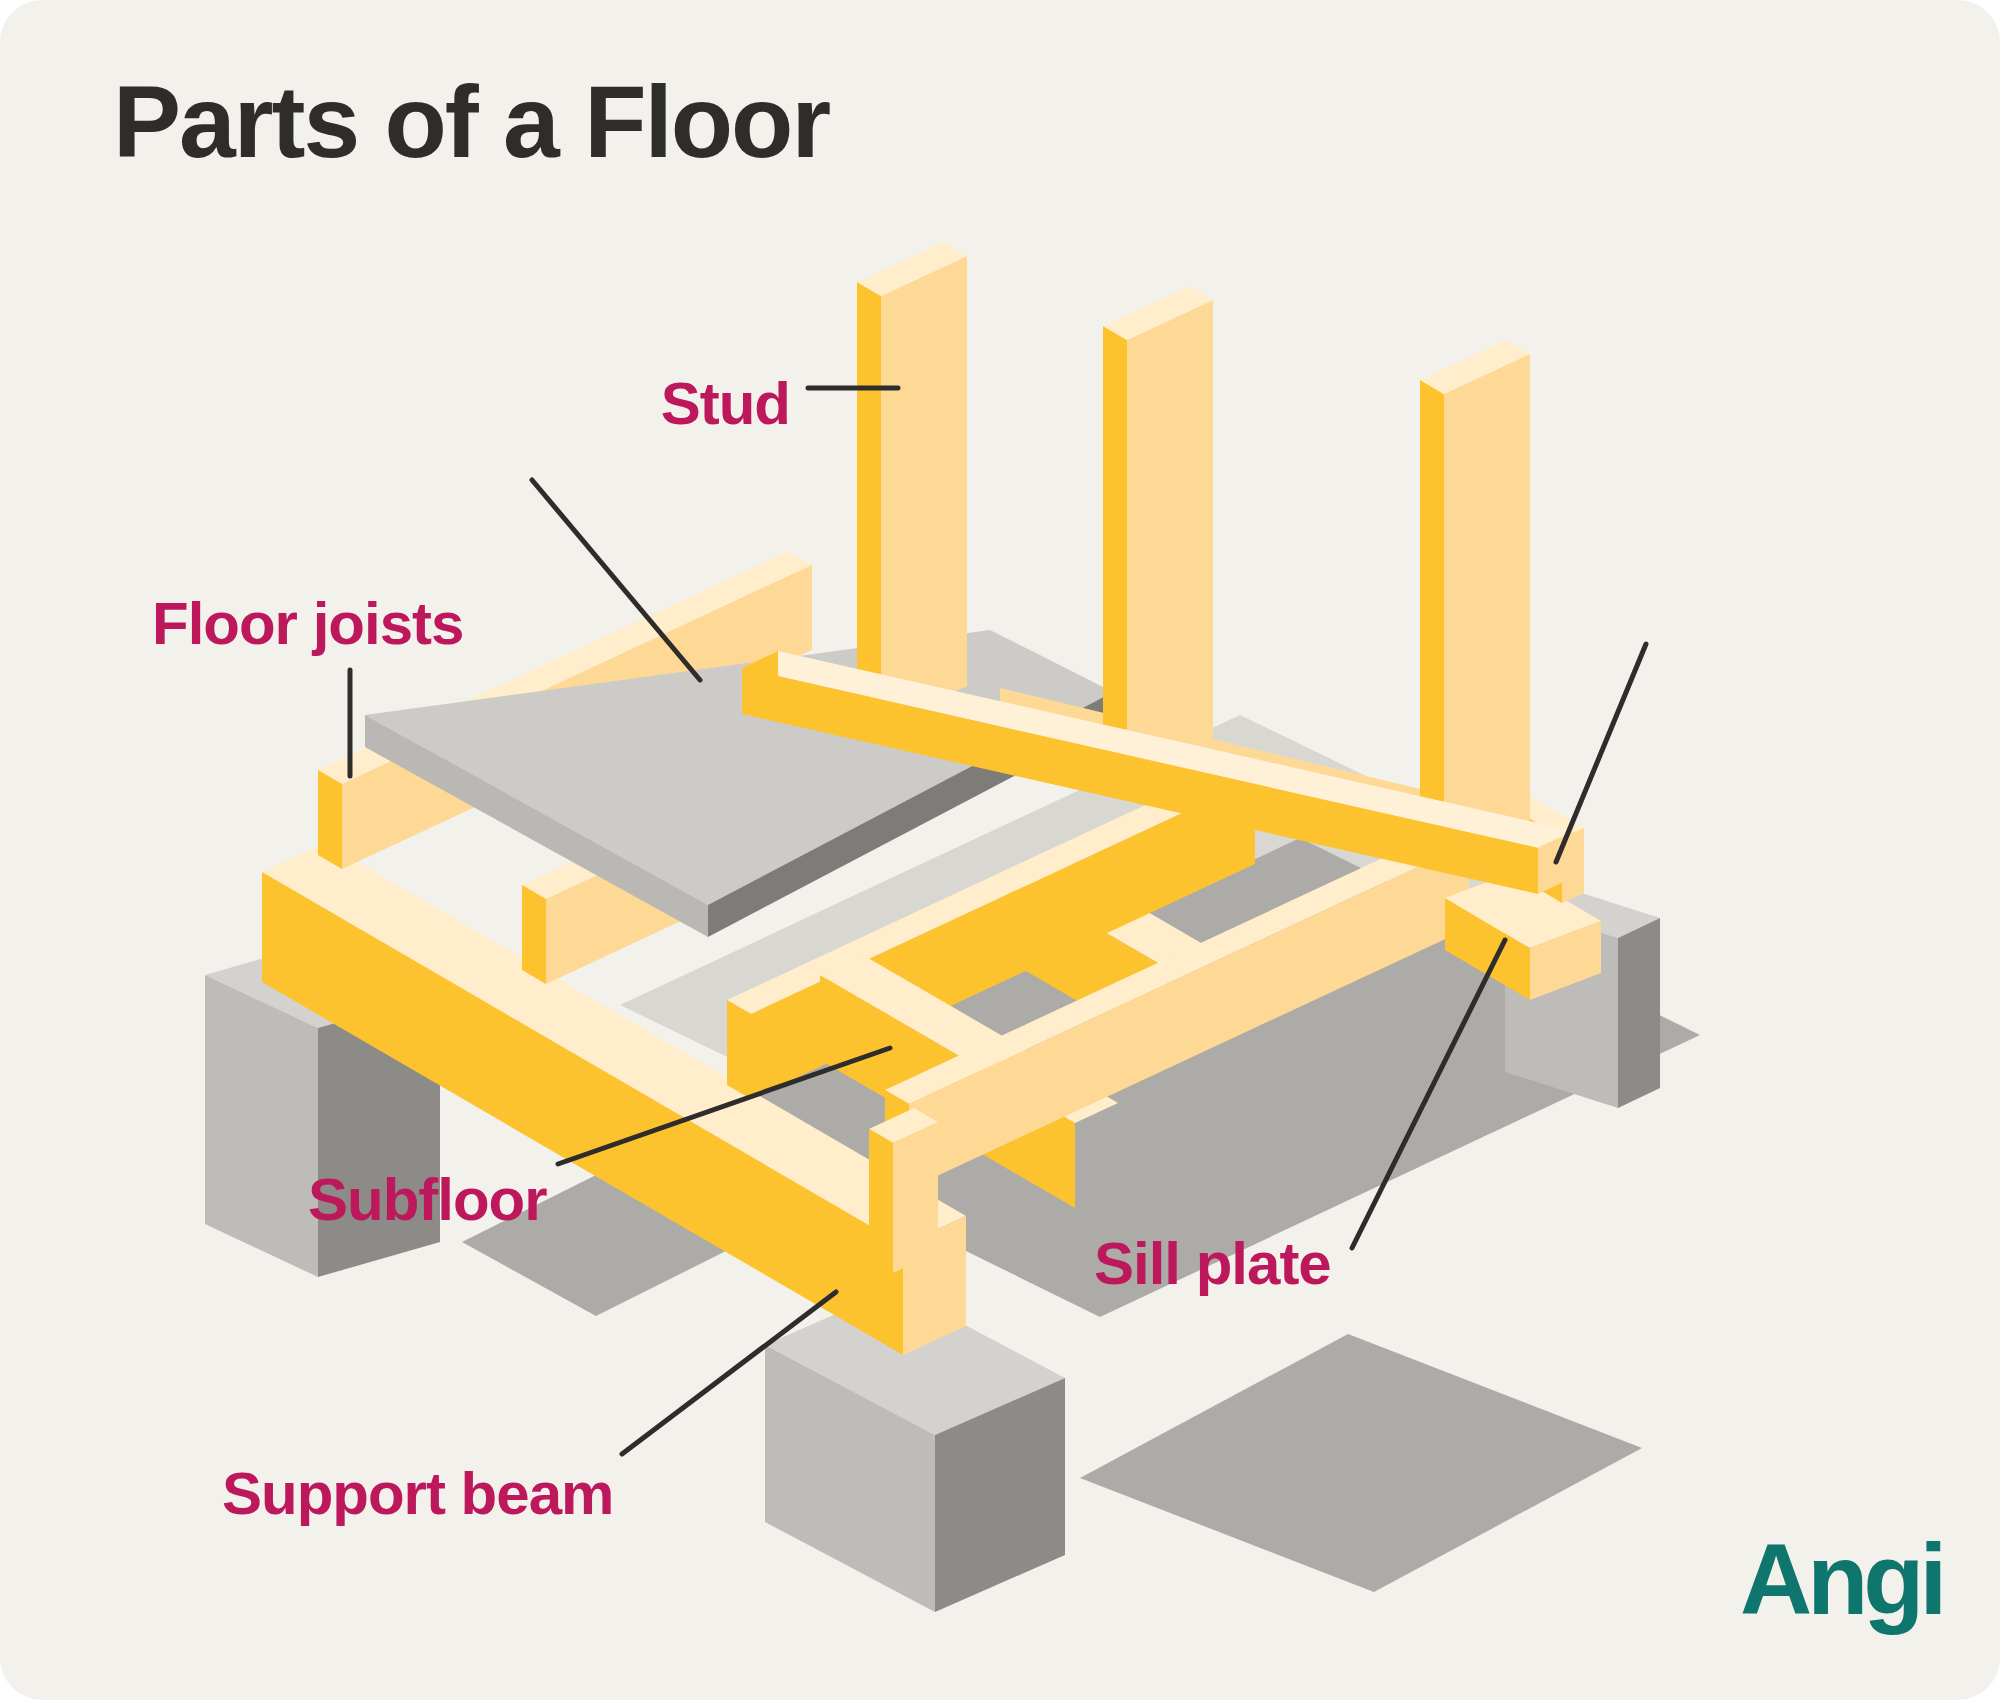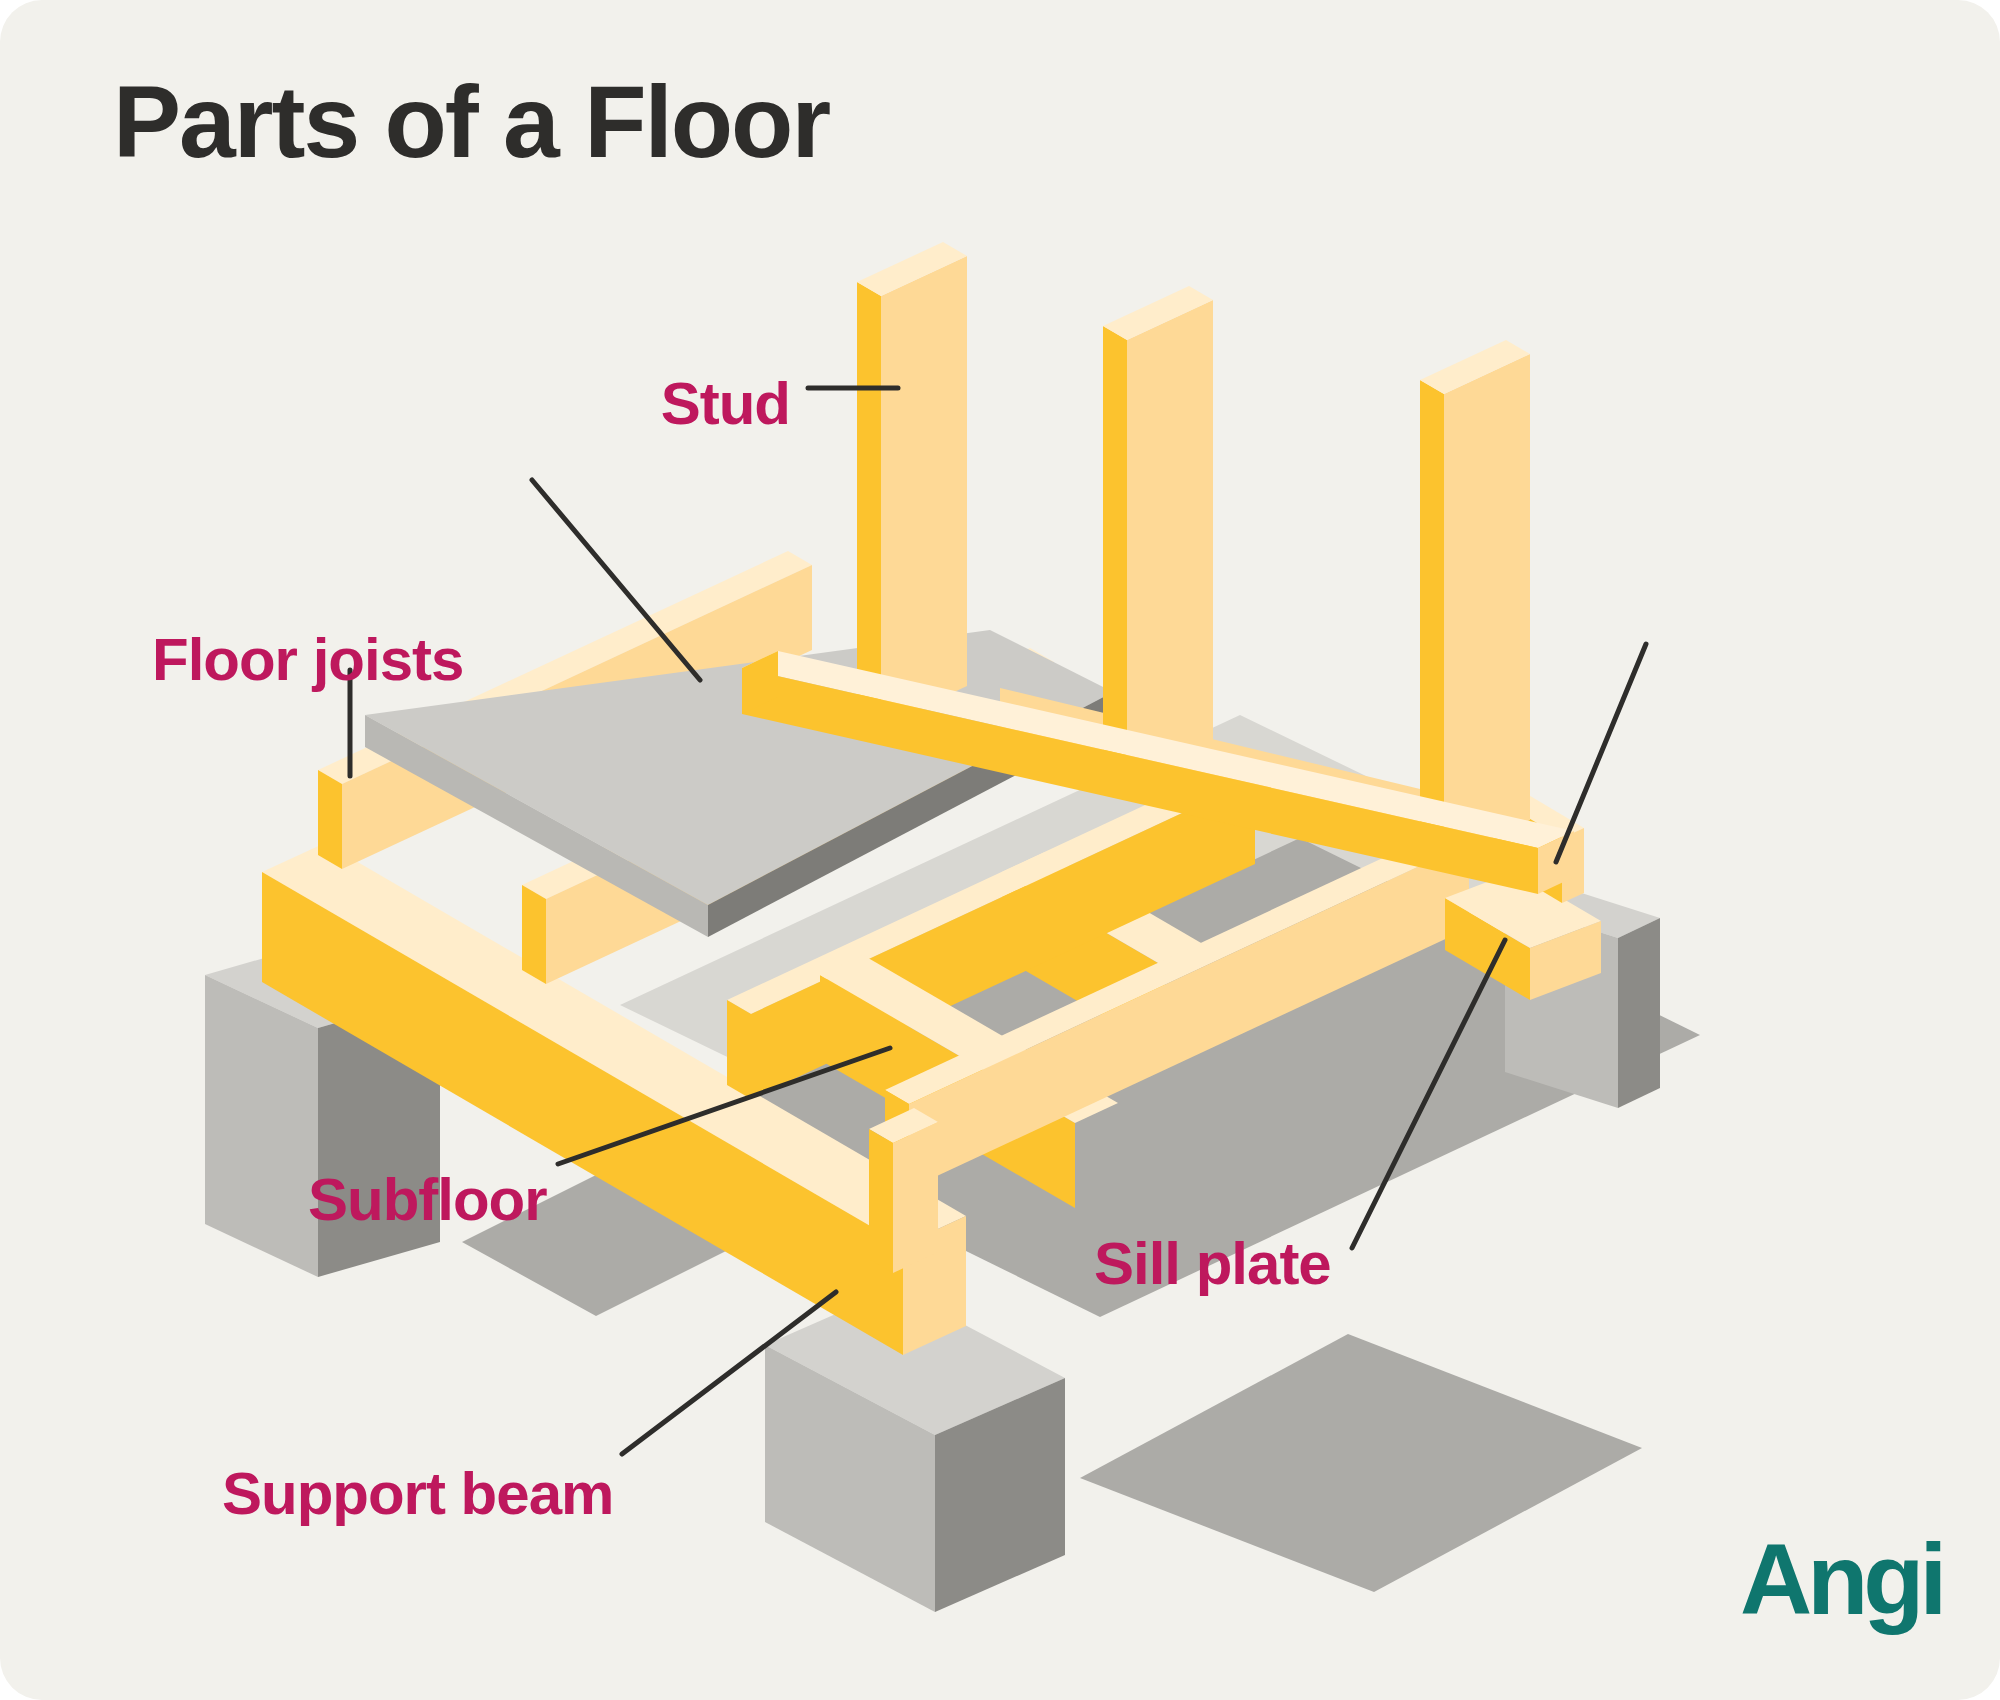--- a/index.html
+++ b/index.html
@@ -94,19 +94,19 @@
       <line x1="808" y1="388" x2="898" y2="388" stroke="#2E2D2B" stroke-width="5" stroke-linecap="round"></line>
       <line x1="532" y1="480" x2="700" y2="680" stroke="#2E2D2B" stroke-width="5" stroke-linecap="round"></line>
       <line x1="350" y1="670" x2="350" y2="776" stroke="#2E2D2B" stroke-width="5" stroke-linecap="round"></line>
       <line x1="558" y1="1164" x2="890" y2="1048" stroke="#2E2D2B" stroke-width="5" stroke-linecap="round"></line>
       <line x1="622" y1="1454" x2="836" y2="1292" stroke="#2E2D2B" stroke-width="5" stroke-linecap="round"></line>
       <line x1="1352" y1="1248" x2="1505" y2="940" stroke="#2E2D2B" stroke-width="5" stroke-linecap="round"></line>
       <line x1="1646" y1="644" x2="1556" y2="862" stroke="#2E2D2B" stroke-width="5" stroke-linecap="round"></line>
     </svg>
 
   <div class="part-label" style="right:1210px;top:352px;">Stud</div>
-  <div class="part-label" style="left:152px;top:608px;">Floor joists</div>
+  <div class="part-label" style="left:152px;top:572px;">Floor joists</div>
   <div class="part-label" style="left:308px;top:1148px;">Subfloor</div>
   <div class="part-label" style="left:222px;top:1442px;">Support beam</div>
   <div class="part-label" style="left:1094px;top:1212px;text-align:right;">Sill plate</div>
 
   <div class="brand-logo">Angi</div>
 </div>
 
 </body></html>

